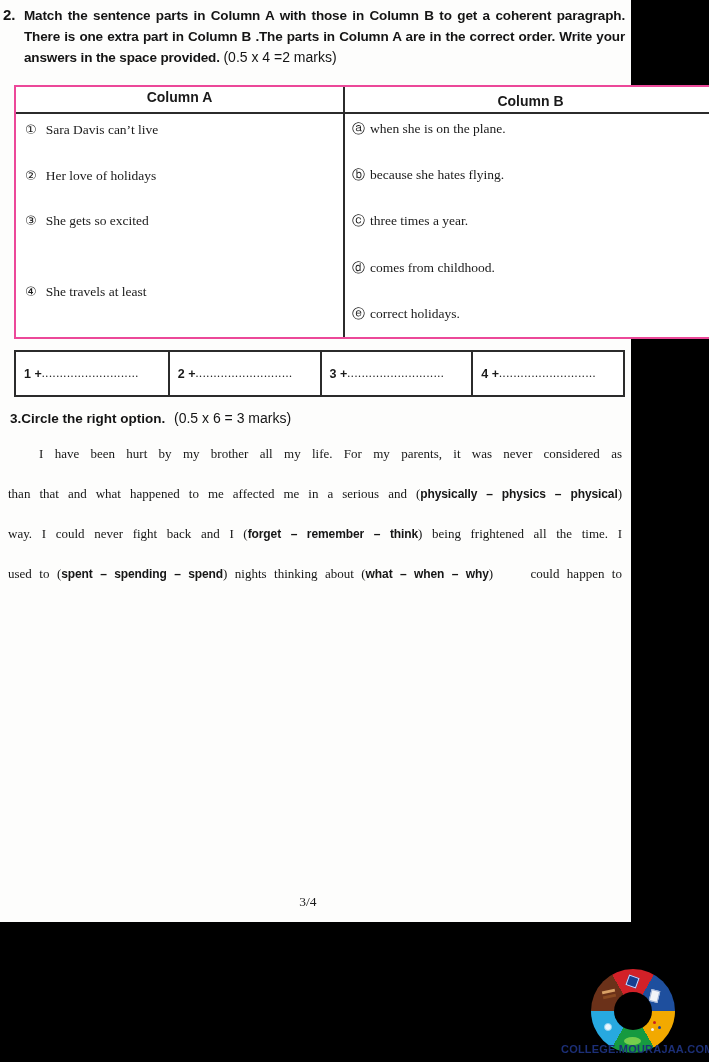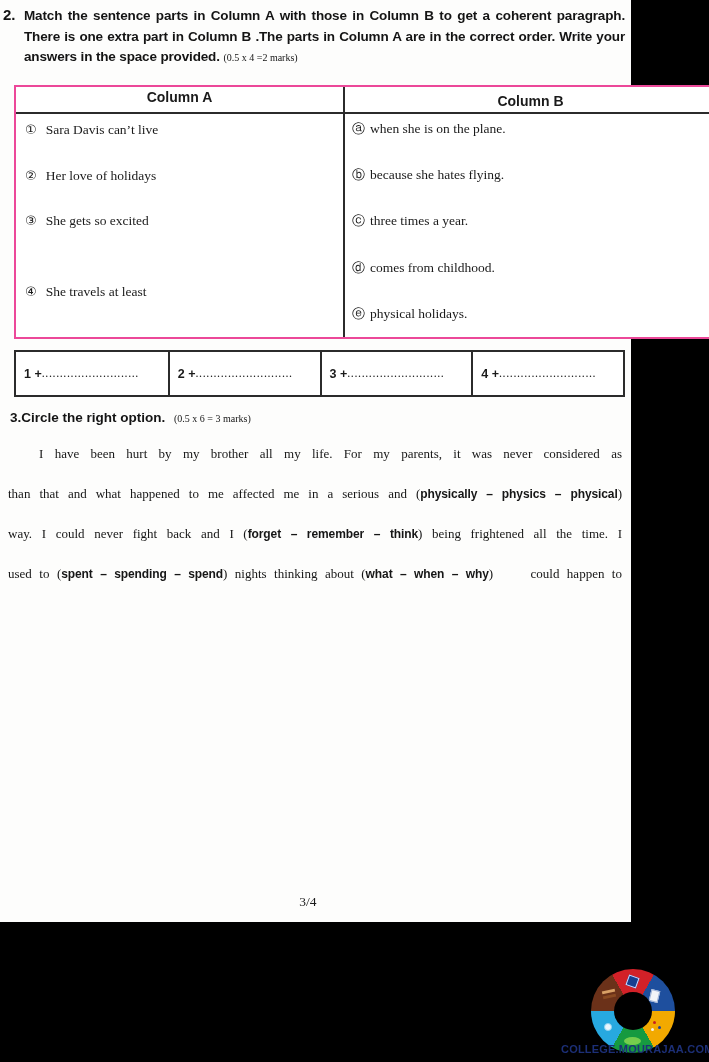--- a/index.html
+++ b/index.html
@@ -5,21 +5,21 @@
   * { margin:0; padding:0; box-sizing:border-box; }
   body { background:#000; font-family:"Liberation Serif", serif; }
   .stage { position:relative; width:709px; height:1062px; background:#000; overflow:hidden; }
   .paper { position:absolute; left:0; top:0; width:631px; height:922px; background:#fdfdfc; color:#1a1a1a; }
 
   
   .q2 { position:absolute; left:3px; top:6px; width:622px; padding-left:21px;
         font-family:"Liberation Sans", sans-serif; font-weight:bold; font-size:13.5px;
         line-height:20.5px; text-align:justify; letter-spacing:-0.15px; color:#141414; }
   .q2 .qnum { position:absolute; left:0; top:-1px; font-size:15px; }
-  .marks { font-family:Liberation Serif, serif; font-weight:normal; font-size:10px; letter-spacing:0; }
+  .marks { font-family:Liberation Sans, sans-serif; font-weight:normal; font-size:14px; letter-spacing:0; }
   .q3head .marks { margin-left:5px; }
 
   
   .mtable { position:absolute; left:14px; top:85px; width:704px; border:2px solid #ec4899; background:#fff; }
   .mhead { display:flex; border-bottom:2px solid #2b2b2b;
            font-family:"Liberation Sans", sans-serif; font-weight:bold; font-size:14px; }
   .mhead-a { width:327px; text-align:center; padding:2px 0 3px; }
   .mhead-b { flex:1; border-left:2px solid #2b2b2b; text-align:center; padding:6px 0 3px; }
   .mbody { display:flex; height:223px; }
   .mcol-a { width:327px; }
@@ -134,21 +134,21 @@
               <span class="mtext">three times a year.</span>
             </div>
 
             <div class="mitem">
               <span class="circ">ⓓ</span>
               <span class="mtext">comes from childhood.</span>
             </div>
 
             <div class="mitem">
               <span class="circ">ⓔ</span>
-              <span class="mtext">physical holidays.</span>
+              <span class="mtext">correct holidays.</span>
             </div>
           </div>
       </div>
     </div>
 
     <div class="answer-strip">
 
         <div class="acell">
           <span class="alabel">1 +</span>
           <span class="adots">...........................</span>

